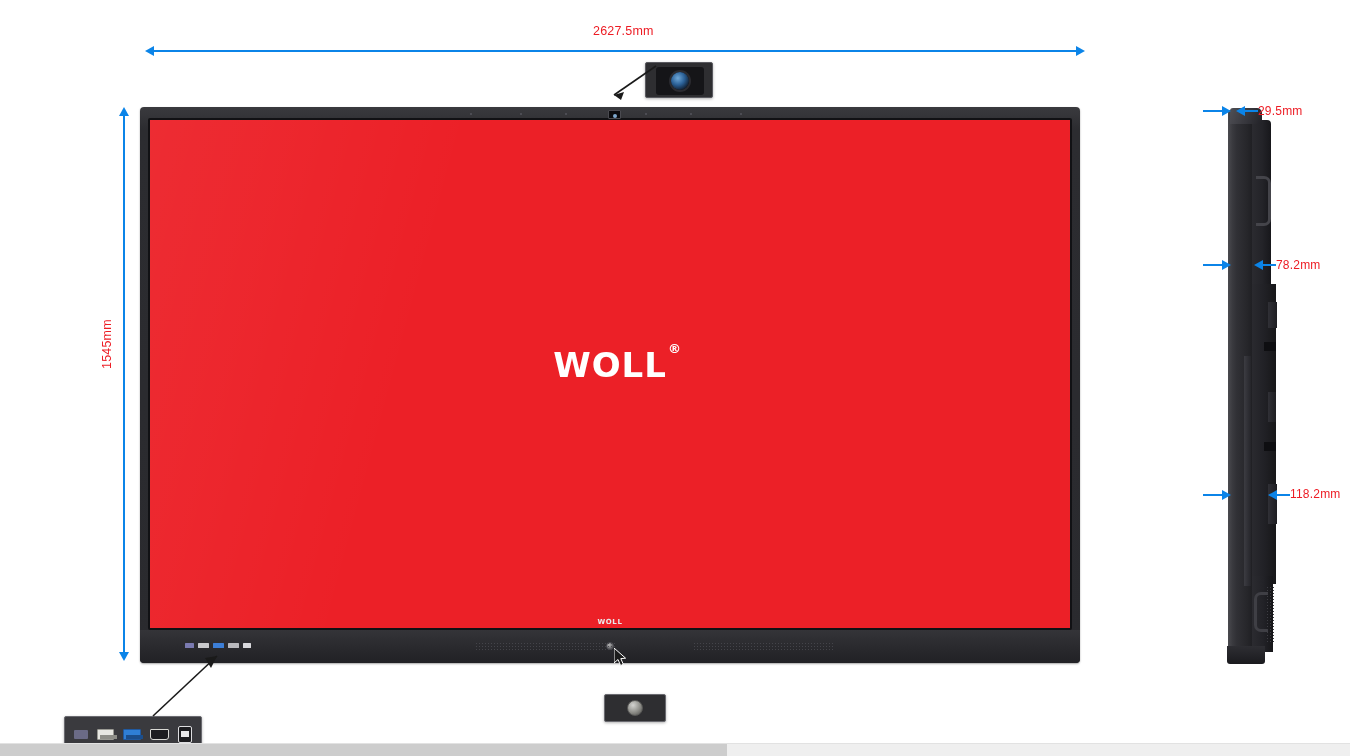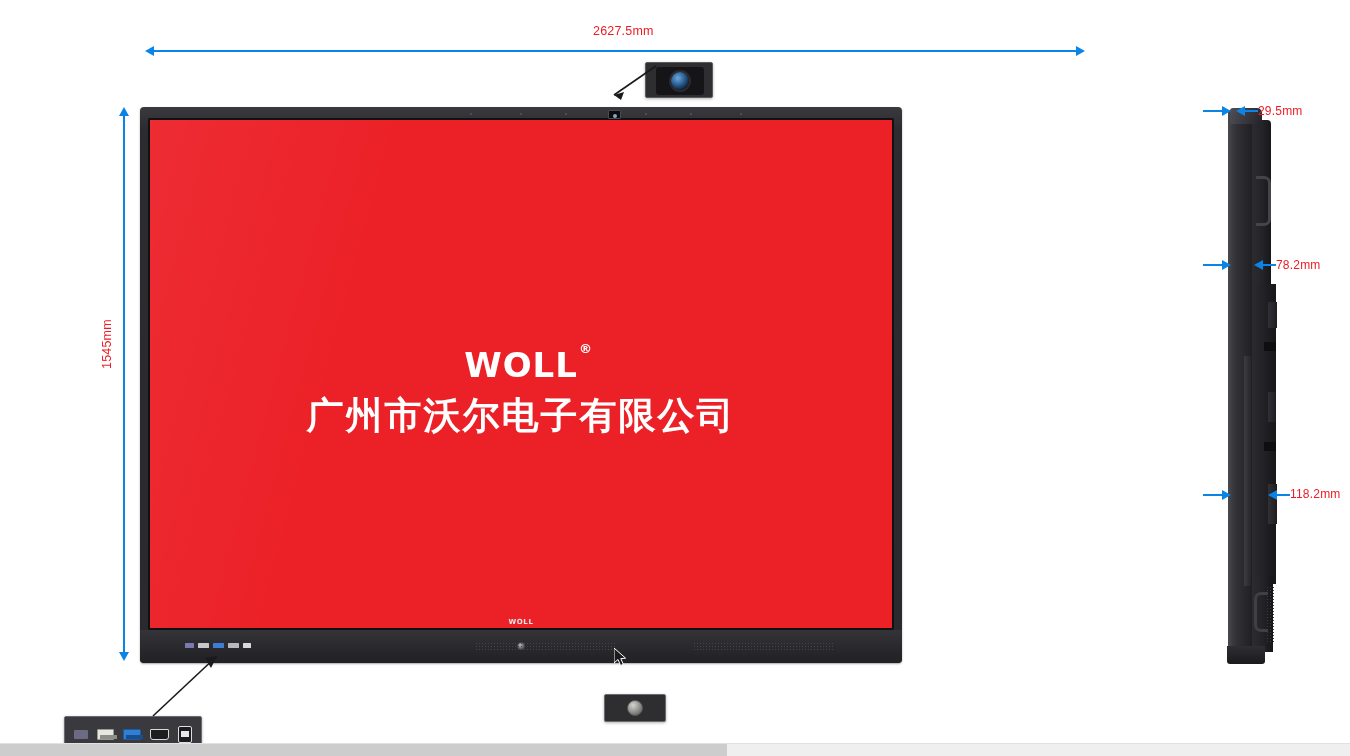--- a/index.html
+++ b/index.html
@@ -43,21 +43,21 @@
   }
   .arr-left  { border-width: 5px 9px 5px 0; border-color: transparent #0b84e8 transparent transparent; }
   .arr-right { border-width: 5px 0 5px 9px; border-color: transparent transparent transparent #0b84e8; }
   .arr-up    { border-width: 0 5px 9px 5px; border-color: transparent transparent #0b84e8 transparent; }
   .arr-down  { border-width: 9px 5px 0 5px; border-color: #0b84e8 transparent transparent transparent; }
 
   
   #monitor {
     position: absolute;
     left: 140px; top: 107px;
-    width: 762px; height: 556px;
+    width: 940px; height: 556px;
     background: linear-gradient(#3a3a3e 0%, #2c2c30 4%, #2a2a2e 100%);
     border-radius: 4px;
     box-shadow: 0 1px 2px rgba(0,0,0,.35);
   }
   #bezel-inner {
     position: absolute;
     left: 8px; top: 11px; right: 8px; bottom: 33px;
     background: #111114;
     border-radius: 2px;
   }
@@ -350,21 +350,20 @@
 
   <div id="monitor">
 
     <div id="bezel-inner">
       <div id="screen">
         <div id="brand">
           <div id="brand-logo">
             <span>WOLL</span>
             <span id="brand-reg">®</span>
           </div>
-          <div id="brand-cn">广州市沃尔电子有限公司</div>
         </div>
       </div>
     </div>
 
     <div id="top-camera">
         <i></i>
       </div>
     <div class="mic-dot" style="left:330px;"></div>
     <div class="mic-dot" style="left:380px;"></div>
     <div class="mic-dot" style="left:425px;"></div>

